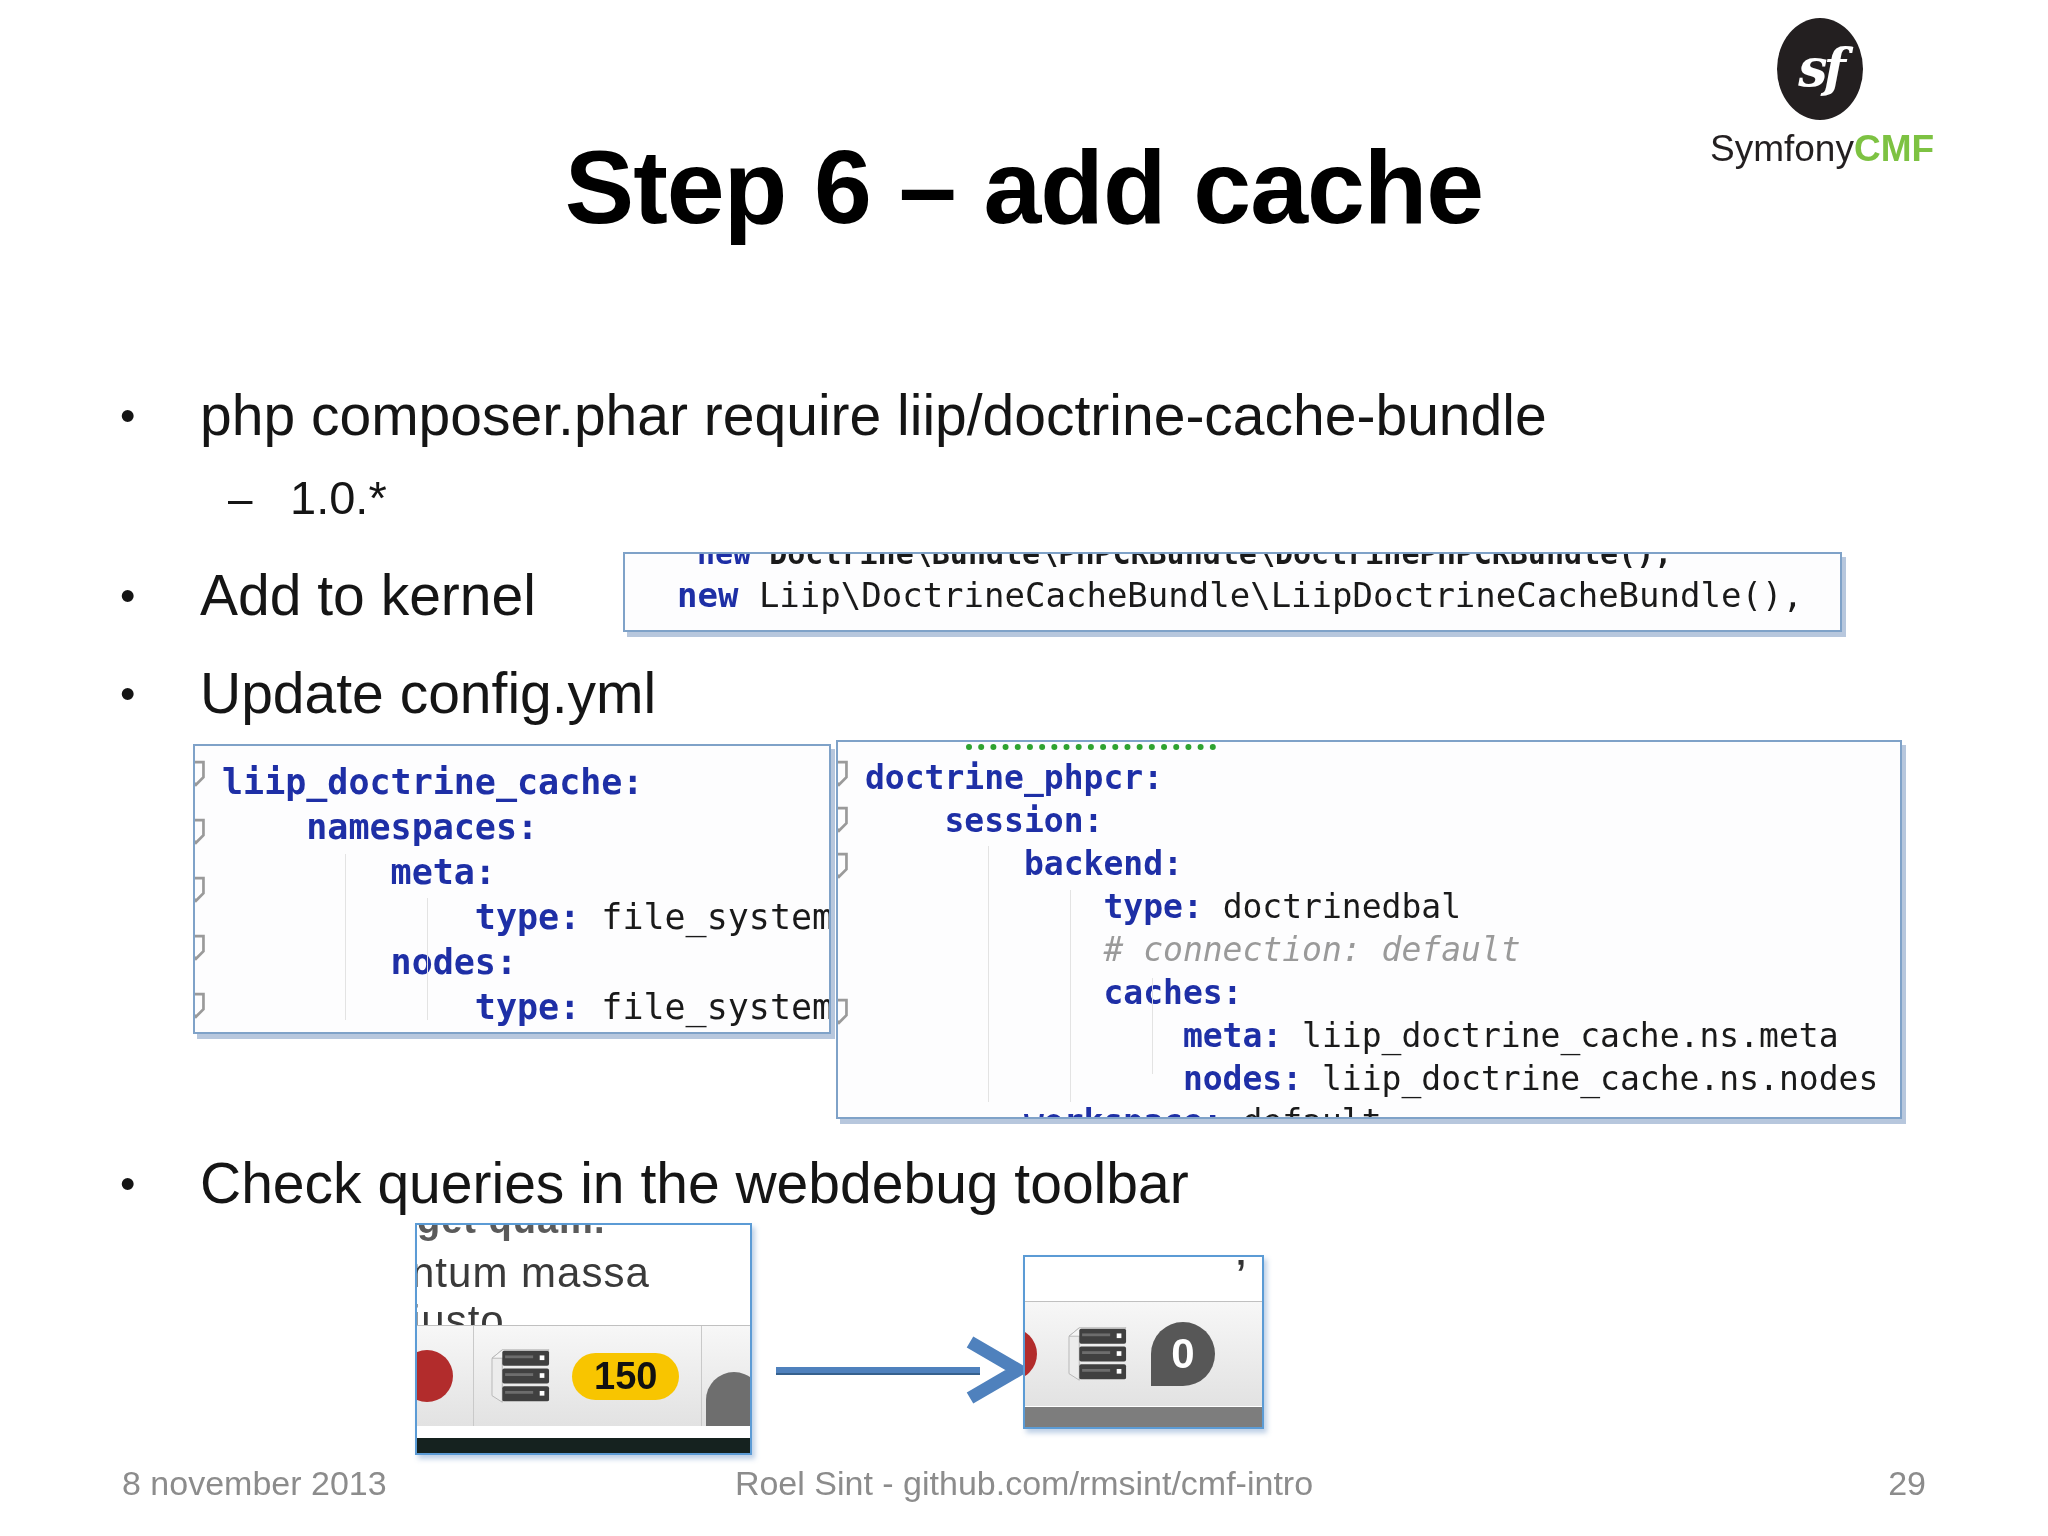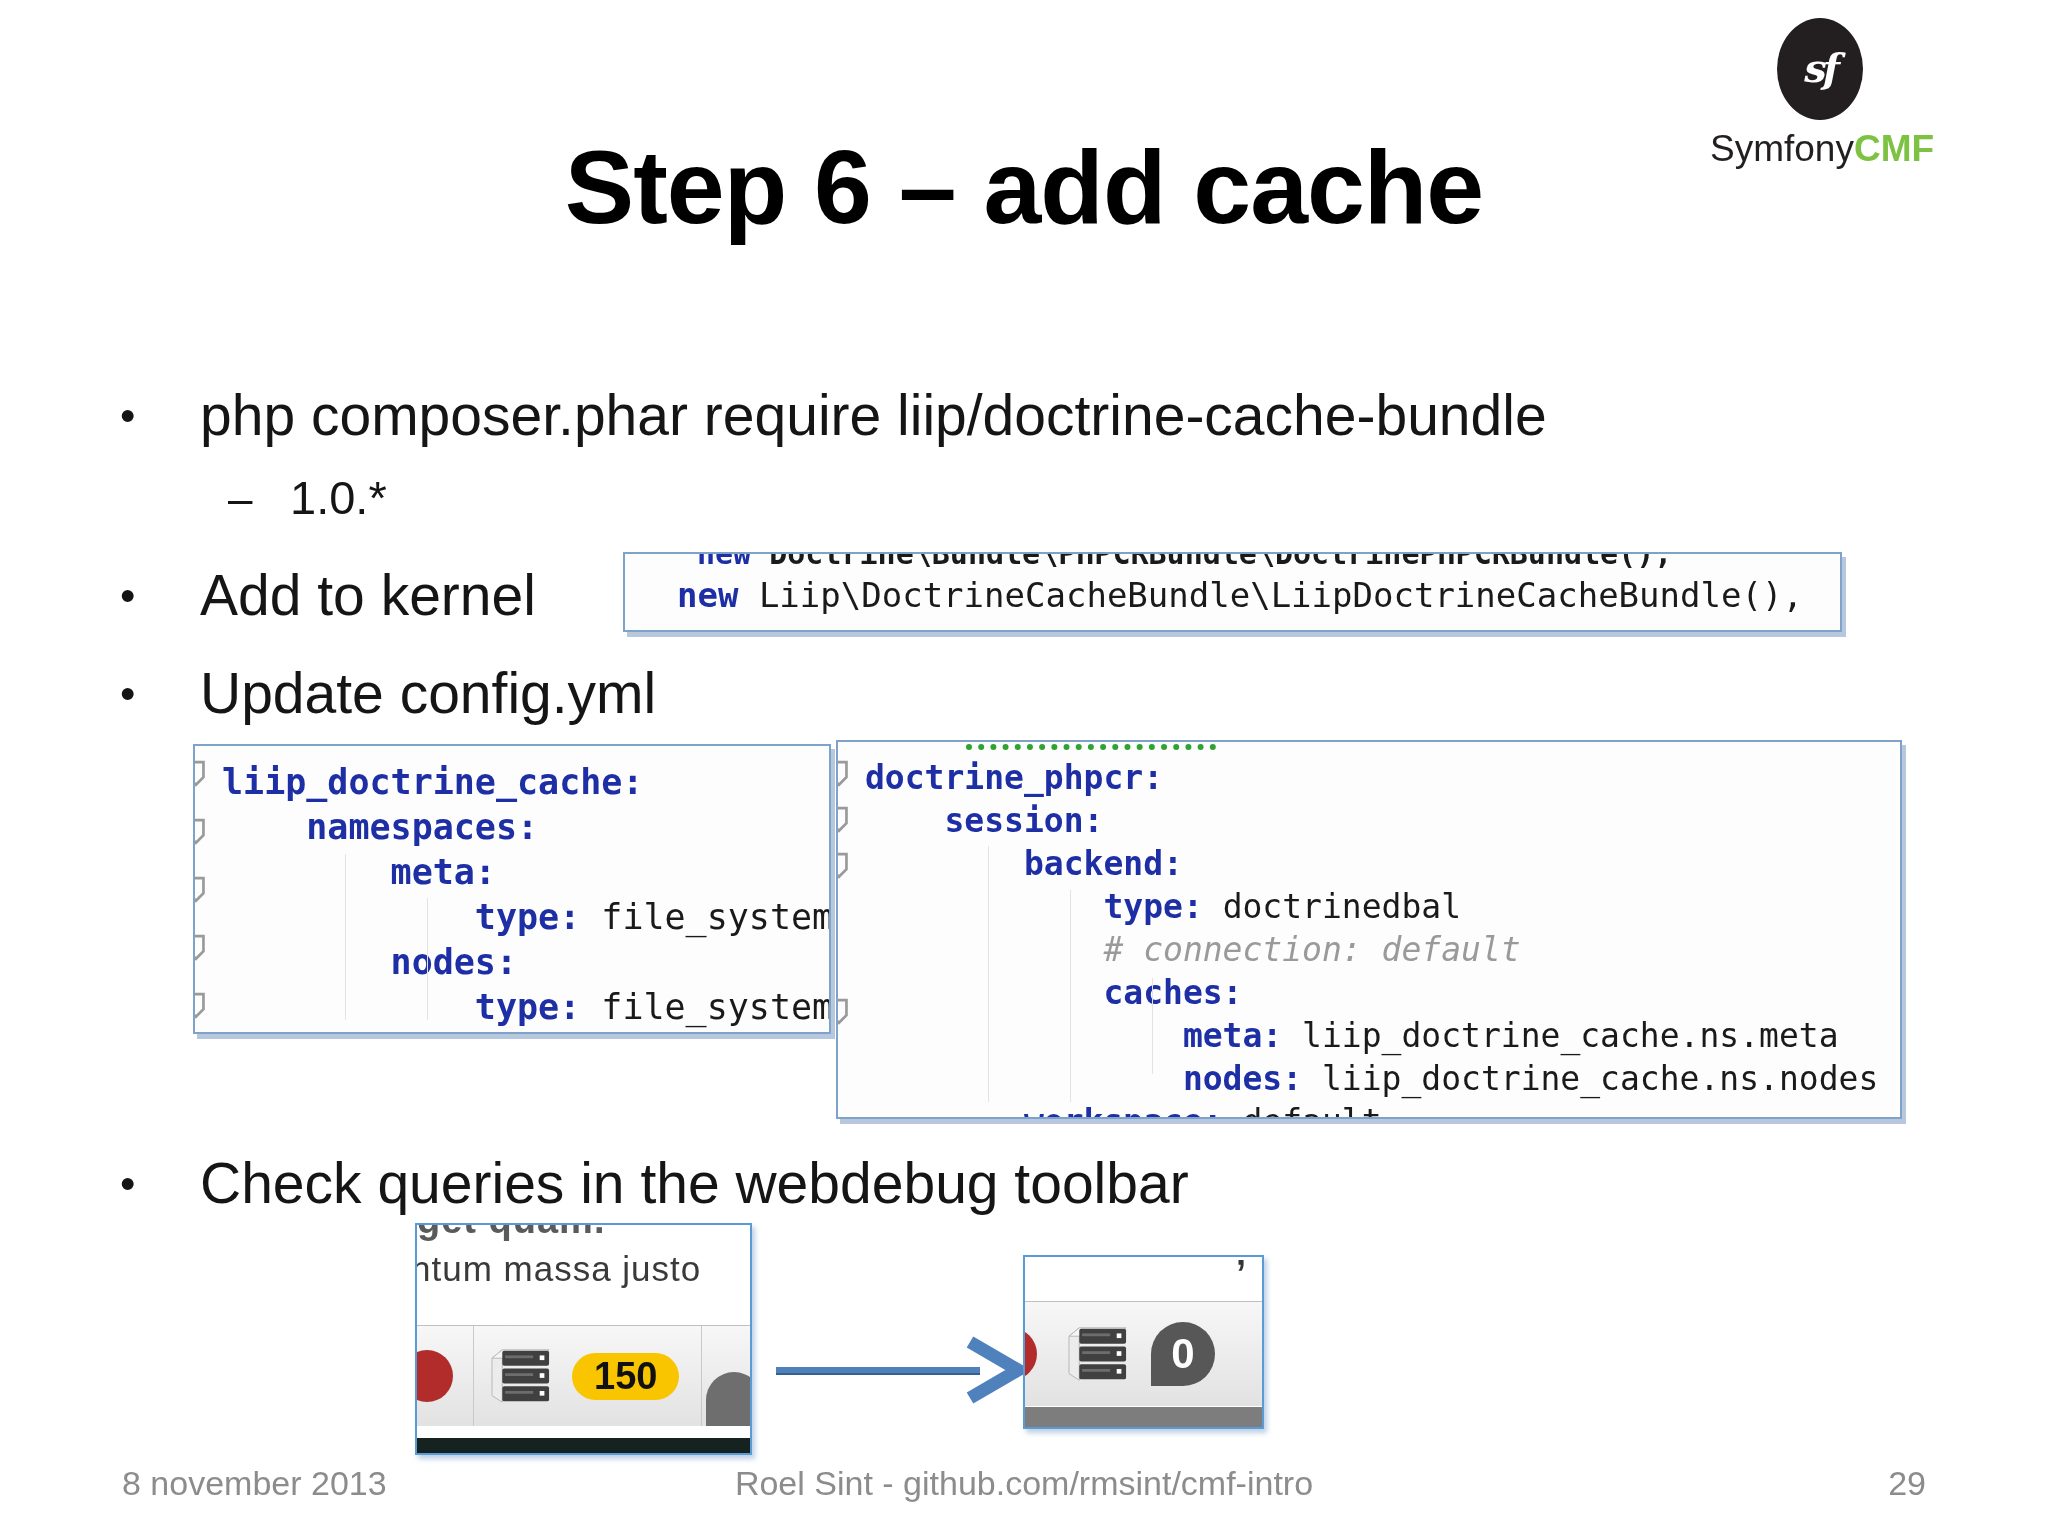--- a/index.html
+++ b/index.html
@@ -4,21 +4,21 @@
 <style>
   html,body{margin:0;padding:0;background:#fff;}
   #slide{position:relative;width:2048px;height:1536px;background:#fff;overflow:hidden;
          font-family:"Liberation Sans",sans-serif;color:#1b1b1b;}
 
   
   .logo{position:absolute;top:12px;right:118px;width:220px;text-align:center;}
   .logo-ellipse{width:86px;height:102px;border-radius:50%;background:#231f20;margin:6px auto 8px auto;
                 display:flex;align-items:center;justify-content:center;}
   .logo-sf{font-family:"DejaVu Serif",serif;font-style:italic;font-weight:bold;
-           color:#fff;font-size:40px;letter-spacing:-4px;transform:translateY(-2px);}
+           color:#fff;font-size:52px;letter-spacing:-4px;transform:translateY(-2px);}
   .logo-word{font-size:37px;color:#231f20;letter-spacing:0;}
   .logo-word .cmf{color:#7dc242;font-weight:bold;}
 
   
   .title{position:absolute;top:128px;left:0;width:2048px;text-align:center;
          font-size:104px;font-weight:600;color:#000;letter-spacing:-1px;}
 
   
   .bullet{position:absolute;left:120px;display:flex;align-items:baseline;font-size:57px;color:#151515;}
   .bullet .mark{width:80px;font-size:44px;transform:translateY(-4px);}
@@ -52,21 +52,21 @@
   .squiggle{position:absolute;top:2px;left:128px;width:250px;border-top:6px dotted #2fa32f;}
   .guide{position:absolute;width:1px;background:#e3e3e3;}
 
   
   .shot{position:absolute;background:#fff;border:2px solid #5b9bd5;overflow:hidden;
         box-shadow:3px 4px 5px rgba(110,150,200,.45);}
   .shot-before{left:415px;top:1223px;width:333px;height:228px;}
   .shot-after{left:1023px;top:1255px;width:237px;height:170px;}
   .clip-top{height:16px;overflow:hidden;color:#5a5a5a;font-weight:bold;}
   .clip-top span{display:block;margin-top:-26px;font-size:38px;letter-spacing:1px;}
-  .lorem{font-size:35px;color:#3a3a3a;margin:8px 0 0 -6px;letter-spacing:1px;}
+  .lorem{font-size:42px;color:#3a3a3a;margin:8px 0 0 -6px;letter-spacing:1px;}
   .toolbar{position:absolute;left:0;right:0;background:linear-gradient(#f7f7f7,#e2e2e2);
            border-top:1px solid #c0c0c0;display:flex;align-items:center;}
   .tb-before{top:100px;height:100px;}
   .tb-after{top:44px;height:104px;}
   .red-dot{width:52px;height:52px;border-radius:50%;background:#b22c2c;flex:none;}
   .sep{width:1px;align-self:stretch;background:#c9c9c9;flex:none;}
   .badge{background:#f8c500;border-radius:26px;padding:2px 22px;font-size:38px;font-weight:bold;
          color:#111;flex:none;}
   .gray-blob{position:absolute;right:-12px;bottom:0;width:56px;height:54px;background:#6e6e6e;
              border-radius:28px 28px 0 0;}

